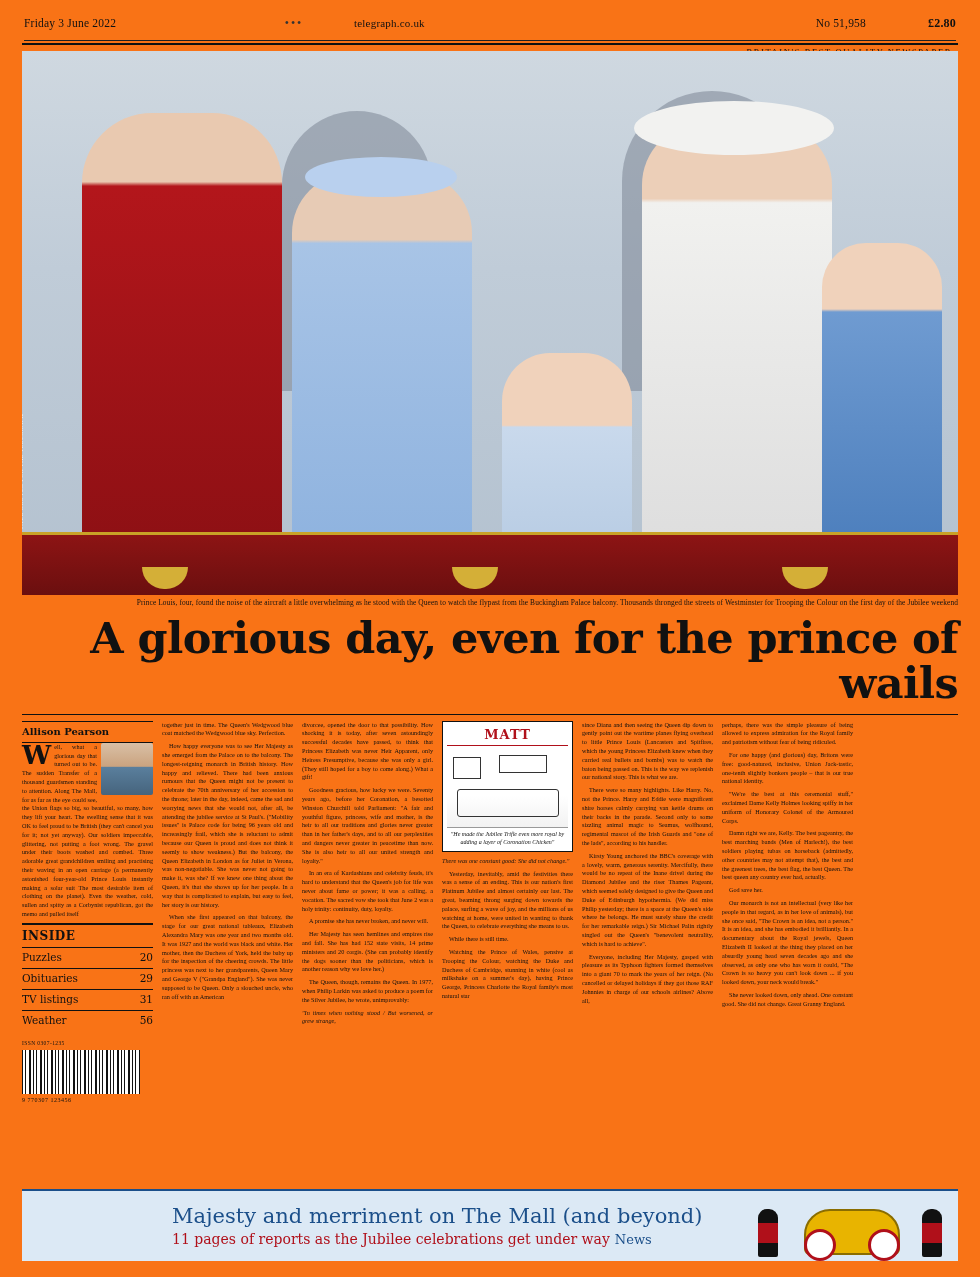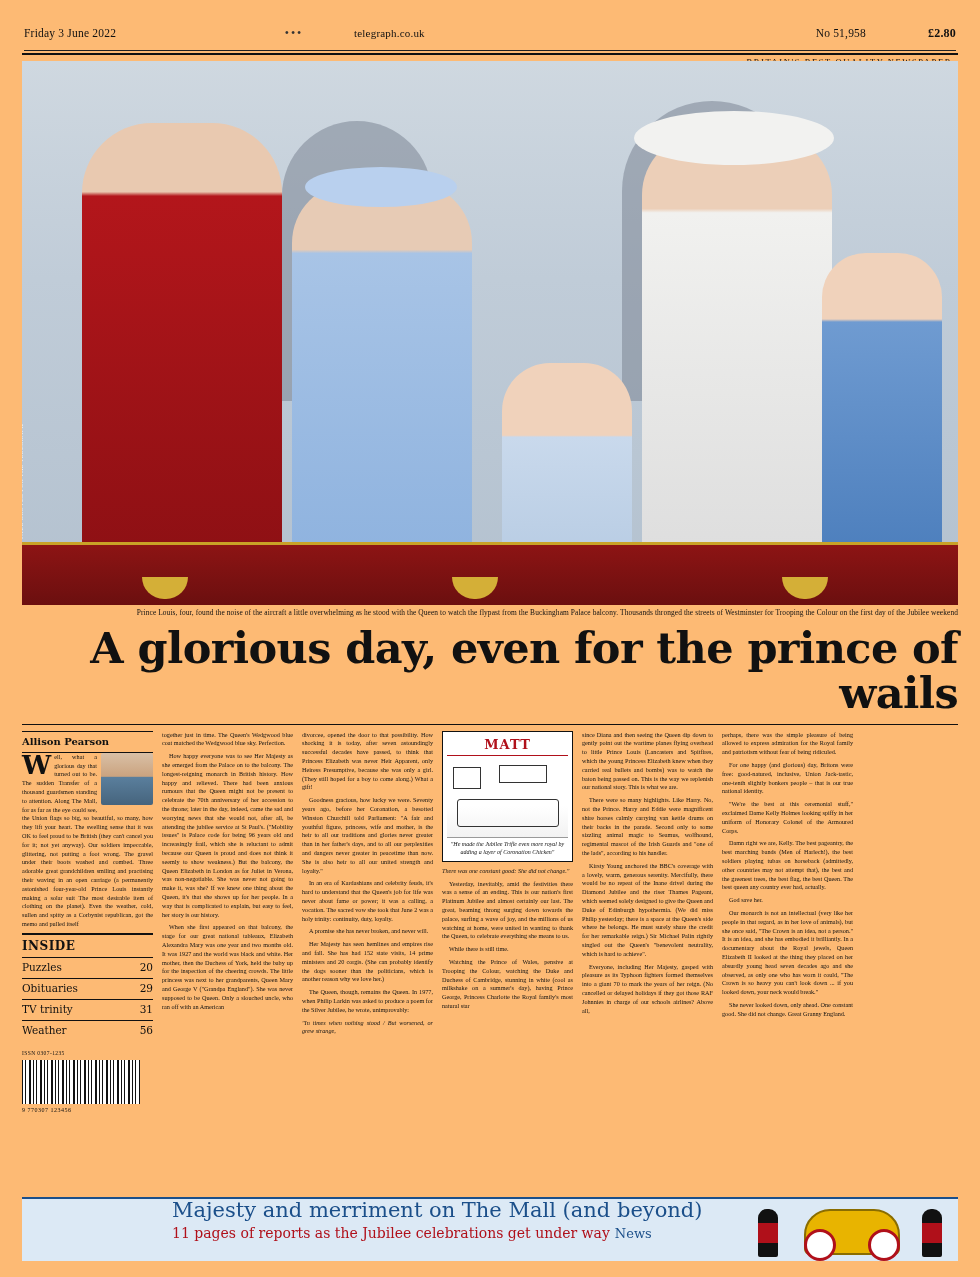--- a/index.html
+++ b/index.html
@@ -13,22 +13,22 @@
     font-family: "Liberation Serif", serif;
     color: #111;
     overflow: hidden;
     position: relative;
   }
   .page {
     width: 980px;
     height: 1277px;
     position: relative;
     box-sizing: border-box;
-    padding: 14px 22px;
-    background: #fdba74;
+    padding: 4px 22px;
+    background: #f97316;
   }
 
   
   .topbar {
     display: flex;
     align-items: center;
     justify-content: space-between;
     height: 26px;
     font-size: 11.5px;
     letter-spacing: 0.2px;
@@ -277,24 +277,25 @@
     line-height: 1.3;
     padding-top: 3px;
   }
 
   
   .promo {
     position: absolute;
     left: 22px;
     right: 22px;
     bottom: 16px;
-    height: 64px;
+    height: 72px;
     background: #dce9f5;
     border-top: 2px solid #1b4f8a;
     display: flex;
+    align-items: center;
     padding-left: 150px;
     box-sizing: border-box;
   }
   .promo-text-1 {
     font-family: "DejaVu Serif", serif;
     font-size: 21px;
     color: #1b4f8a;
     line-height: 1.1;
   }
   .promo-text-2 {
@@ -395,21 +396,21 @@
         <div class="inside-title">INSIDE</div>
         <div class="inside-row">
           <span>Puzzles</span>
           <span>20</span>
         </div>
         <div class="inside-row">
           <span>Obituaries</span>
           <span>29</span>
         </div>
         <div class="inside-row">
-          <span>TV trinity</span>
+          <span>TV listings</span>
           <span>31</span>
         </div>
         <div class="inside-row">
           <span>Weather</span>
           <span>56</span>
         </div>
       </div>
 
       <div class="barcode-wrap">
         <div class="isbn">ISSN 0307-1235</div>

